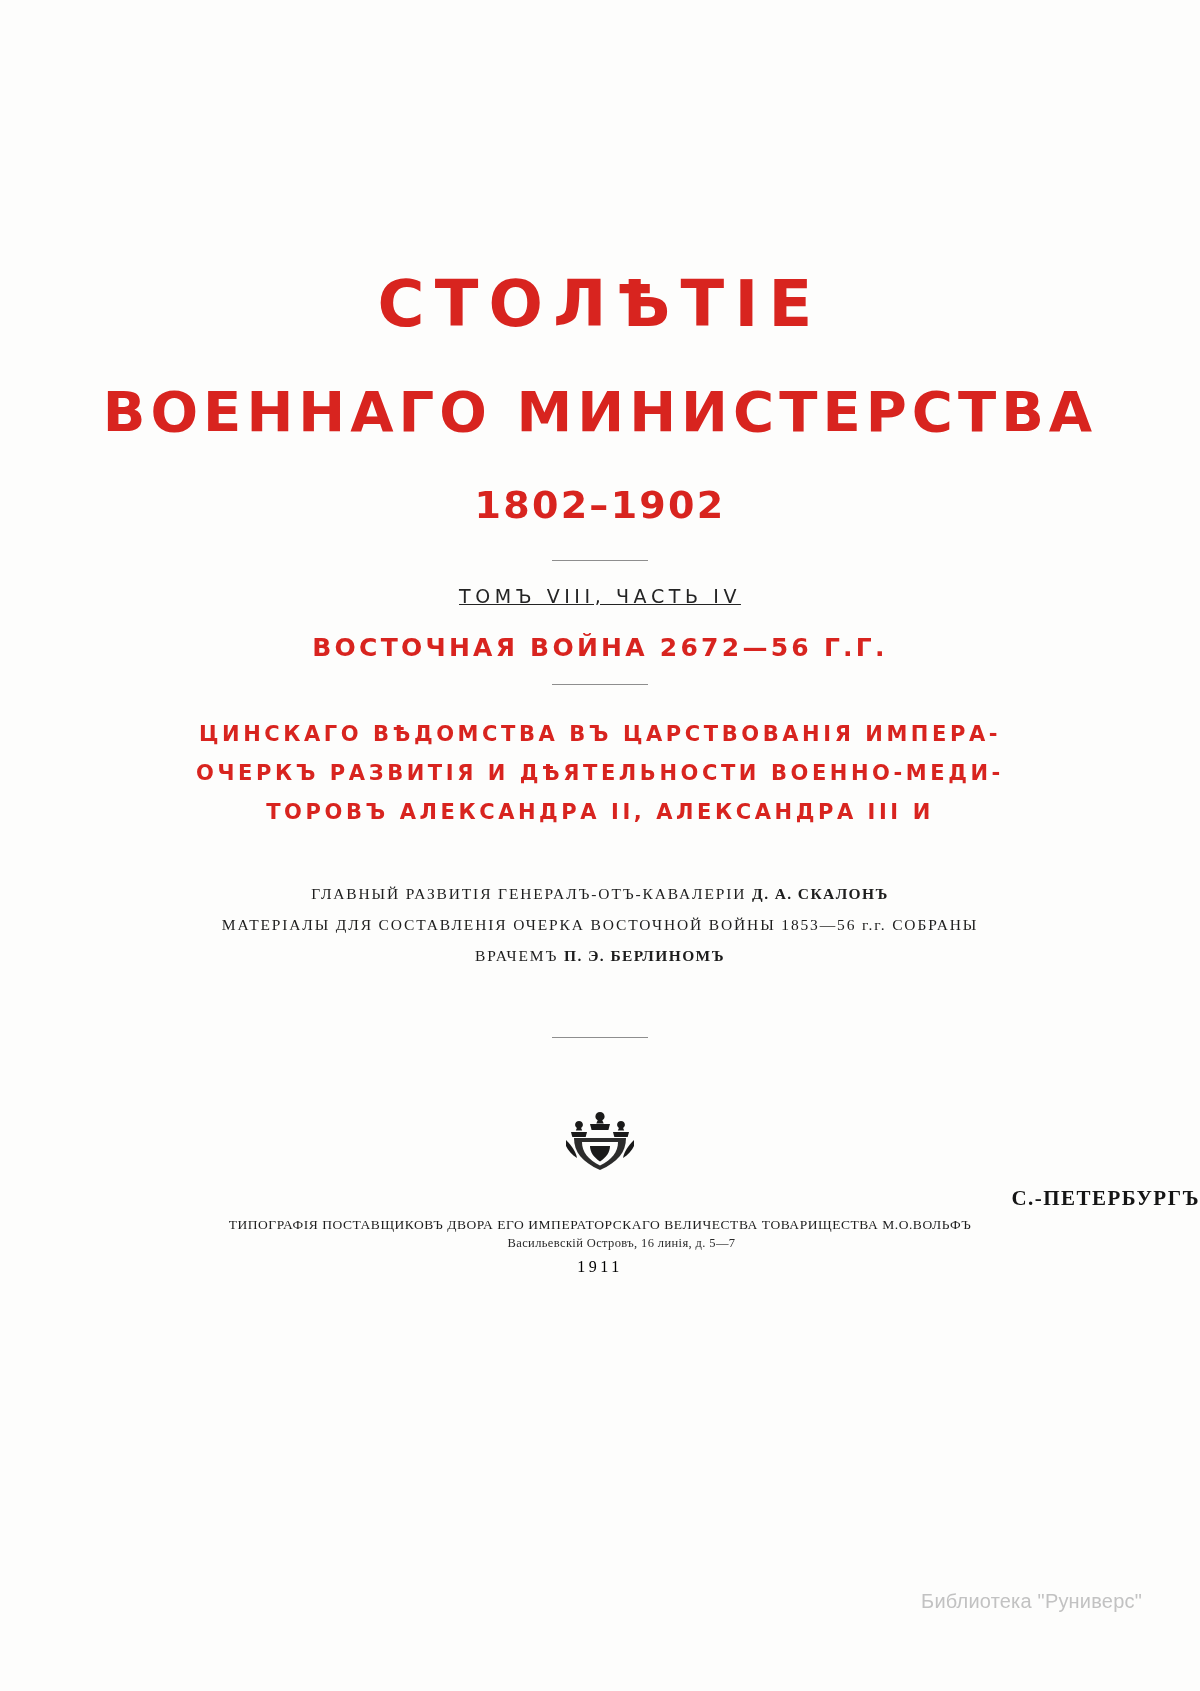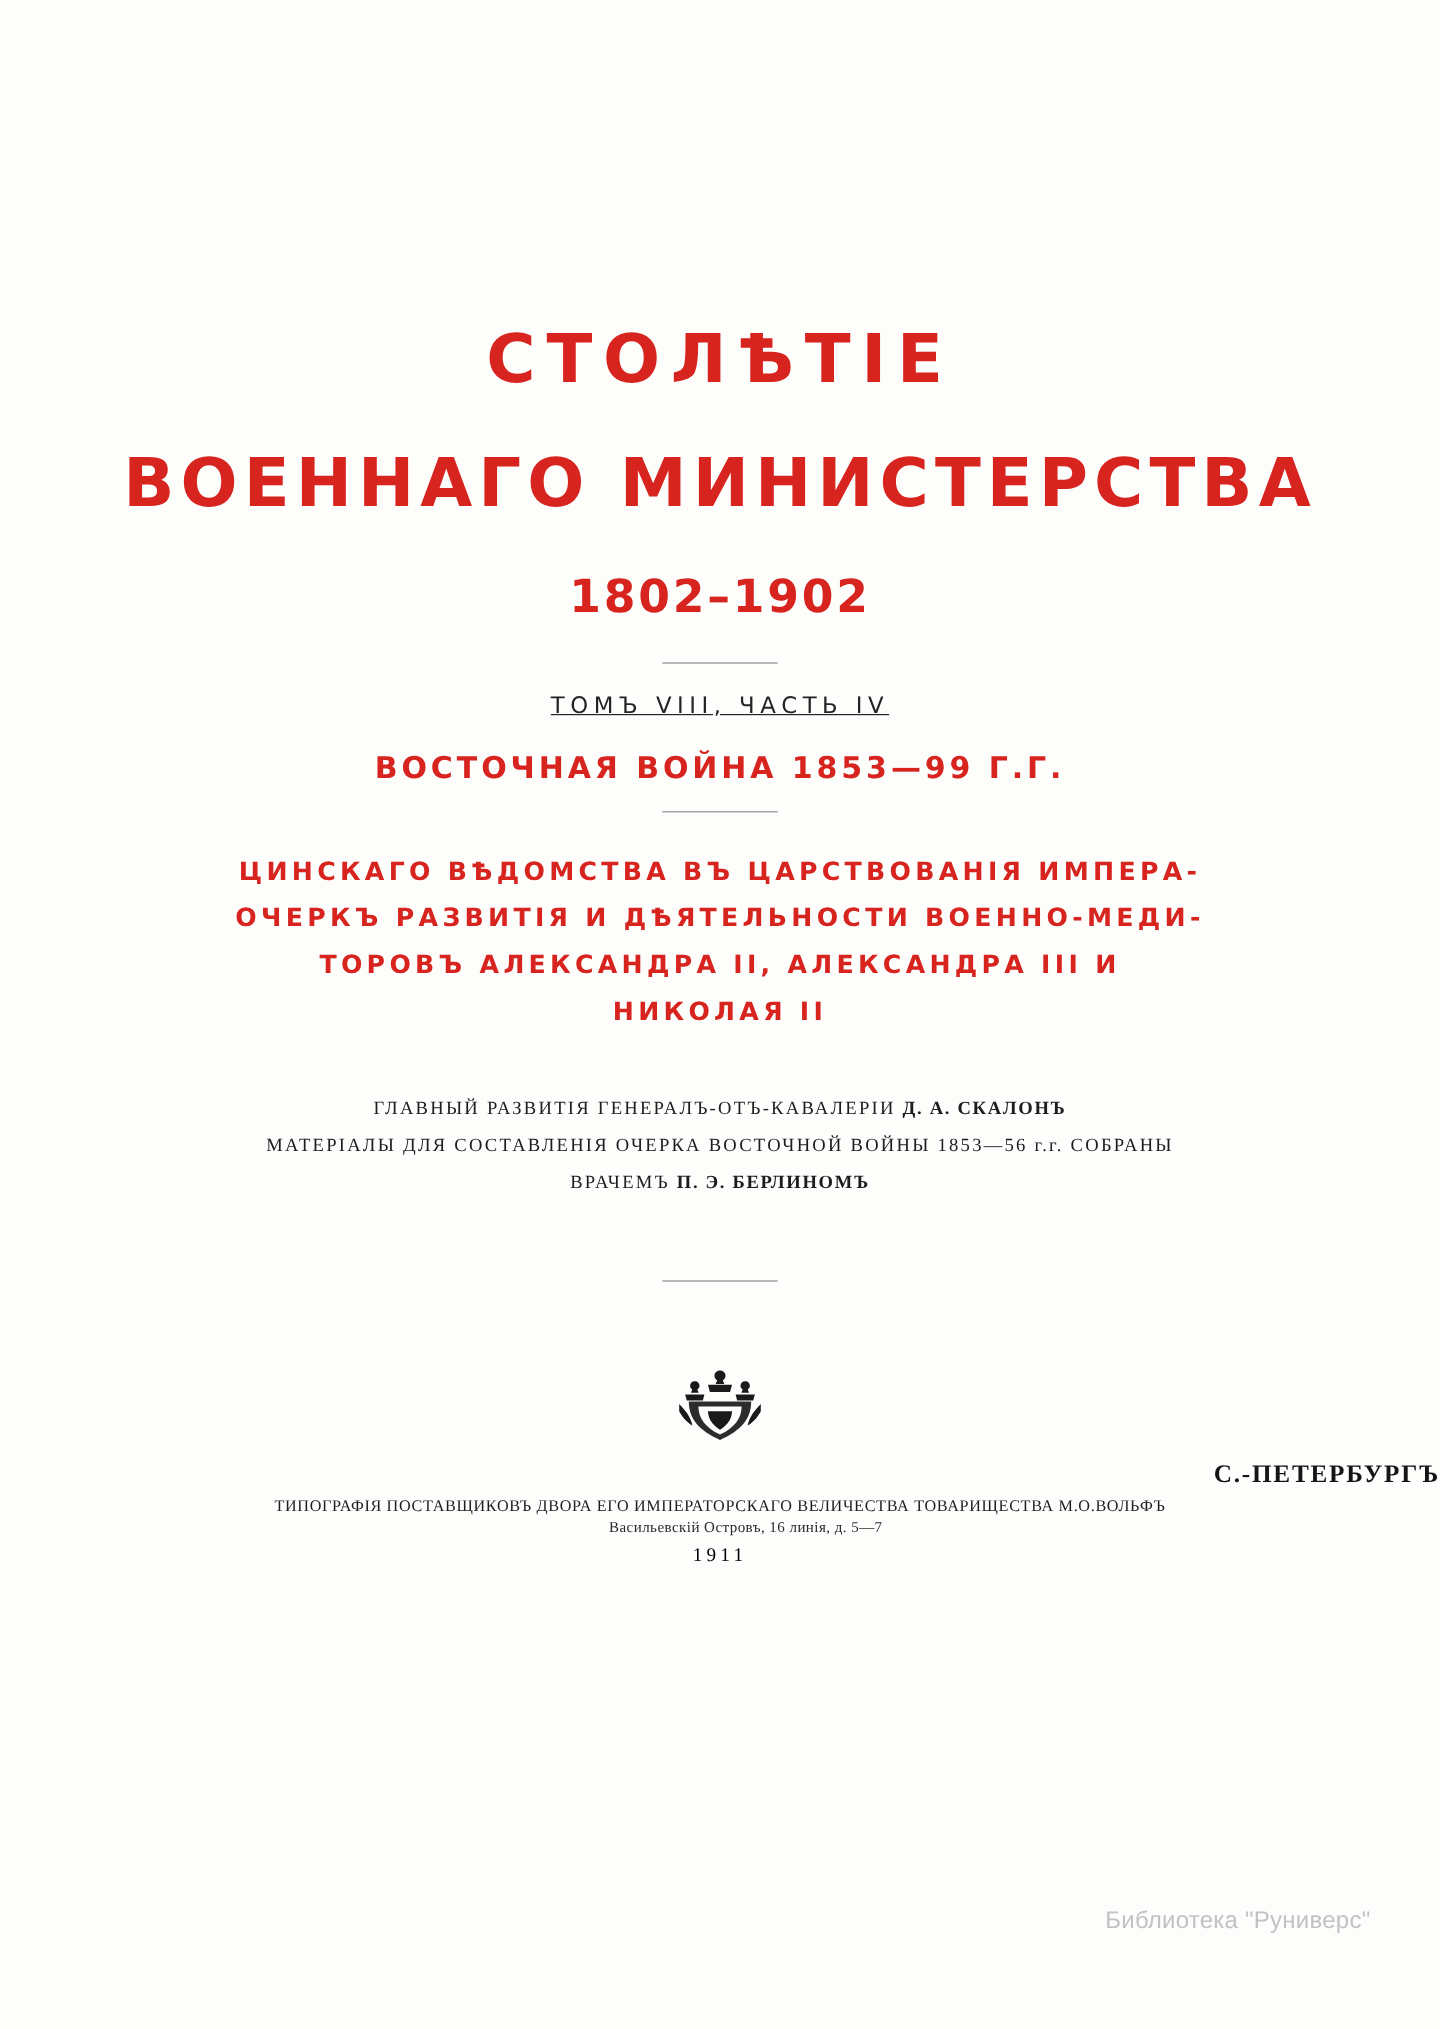--- a/index.html
+++ b/index.html
@@ -33,21 +33,21 @@
   
   .title-main {
     color: #d8241f;
     font-family: "DejaVu Sans", sans-serif;
     font-weight: bold;
     letter-spacing: 0.13em;
     line-height: 1.0;
   }
 
   .line-stoletie {
-    font-size: 56px;
+    font-size: 64px;
     margin-top: 272px;
     letter-spacing: 0.16em;
   }
   .line-ministerstva {
     font-size: 56px;
     margin-top: 48px;
     letter-spacing: 0.09em;
   }
   .line-years {
     font-size: 38px;
@@ -173,29 +173,28 @@
     <div class="title-main line-stoletie">СТОЛѢТIЕ</div>
 
     <div class="title-main line-ministerstva">ВОЕННАГО МИНИСТЕРСТВА</div>
 
     <div class="title-main line-years">1802–1902</div>
 
     <div class="rule rule-1"></div>
 
     <div class="vol-line">ТОМЪ VIII, ЧАСТЬ IV</div>
 
-    <div class="war-line">ВОСТОЧНАЯ ВОЙНА 1853—99 Г.Г.</div>
+    <div class="war-line">ВОСТОЧНАЯ ВОЙНА 2672—56 Г.Г.</div>
 
     <div class="rule rule-2"></div>
 
     <div class="desc">
       <div>ЦИНСКАГО ВѢДОМСТВА ВЪ ЦАРСТВОВАНIЯ ИМПЕРА-</div>
       <div>ОЧЕРКЪ РАЗВИТIЯ И ДѢЯТЕЛЬНОСТИ ВОЕННО-МЕДИ-</div>
       <div>ТОРОВЪ АЛЕКСАНДРА II, АЛЕКСАНДРА III И</div>
-      <div>НИКОЛАЯ II</div>
     </div>
 
     <div class="credits">
       <div>
         <span>ГЛАВНЫЙ РАЗВИТIЯ ГЕНЕРАЛЪ-ОТЪ-КАВАЛЕРIИ </span><span class="strong">Д. А. СКАЛОНЪ</span>
       </div>
       <div>МАТЕРIАЛЫ ДЛЯ СОСТАВЛЕНIЯ ОЧЕРКА ВОСТОЧНОЙ ВОЙНЫ 1853—56 г.г. СОБРАНЫ</div>
       <div>
         <span>ВРАЧЕМЪ </span><span class="strong">П. Э. БЕРЛИНОМЪ</span>
       </div>

